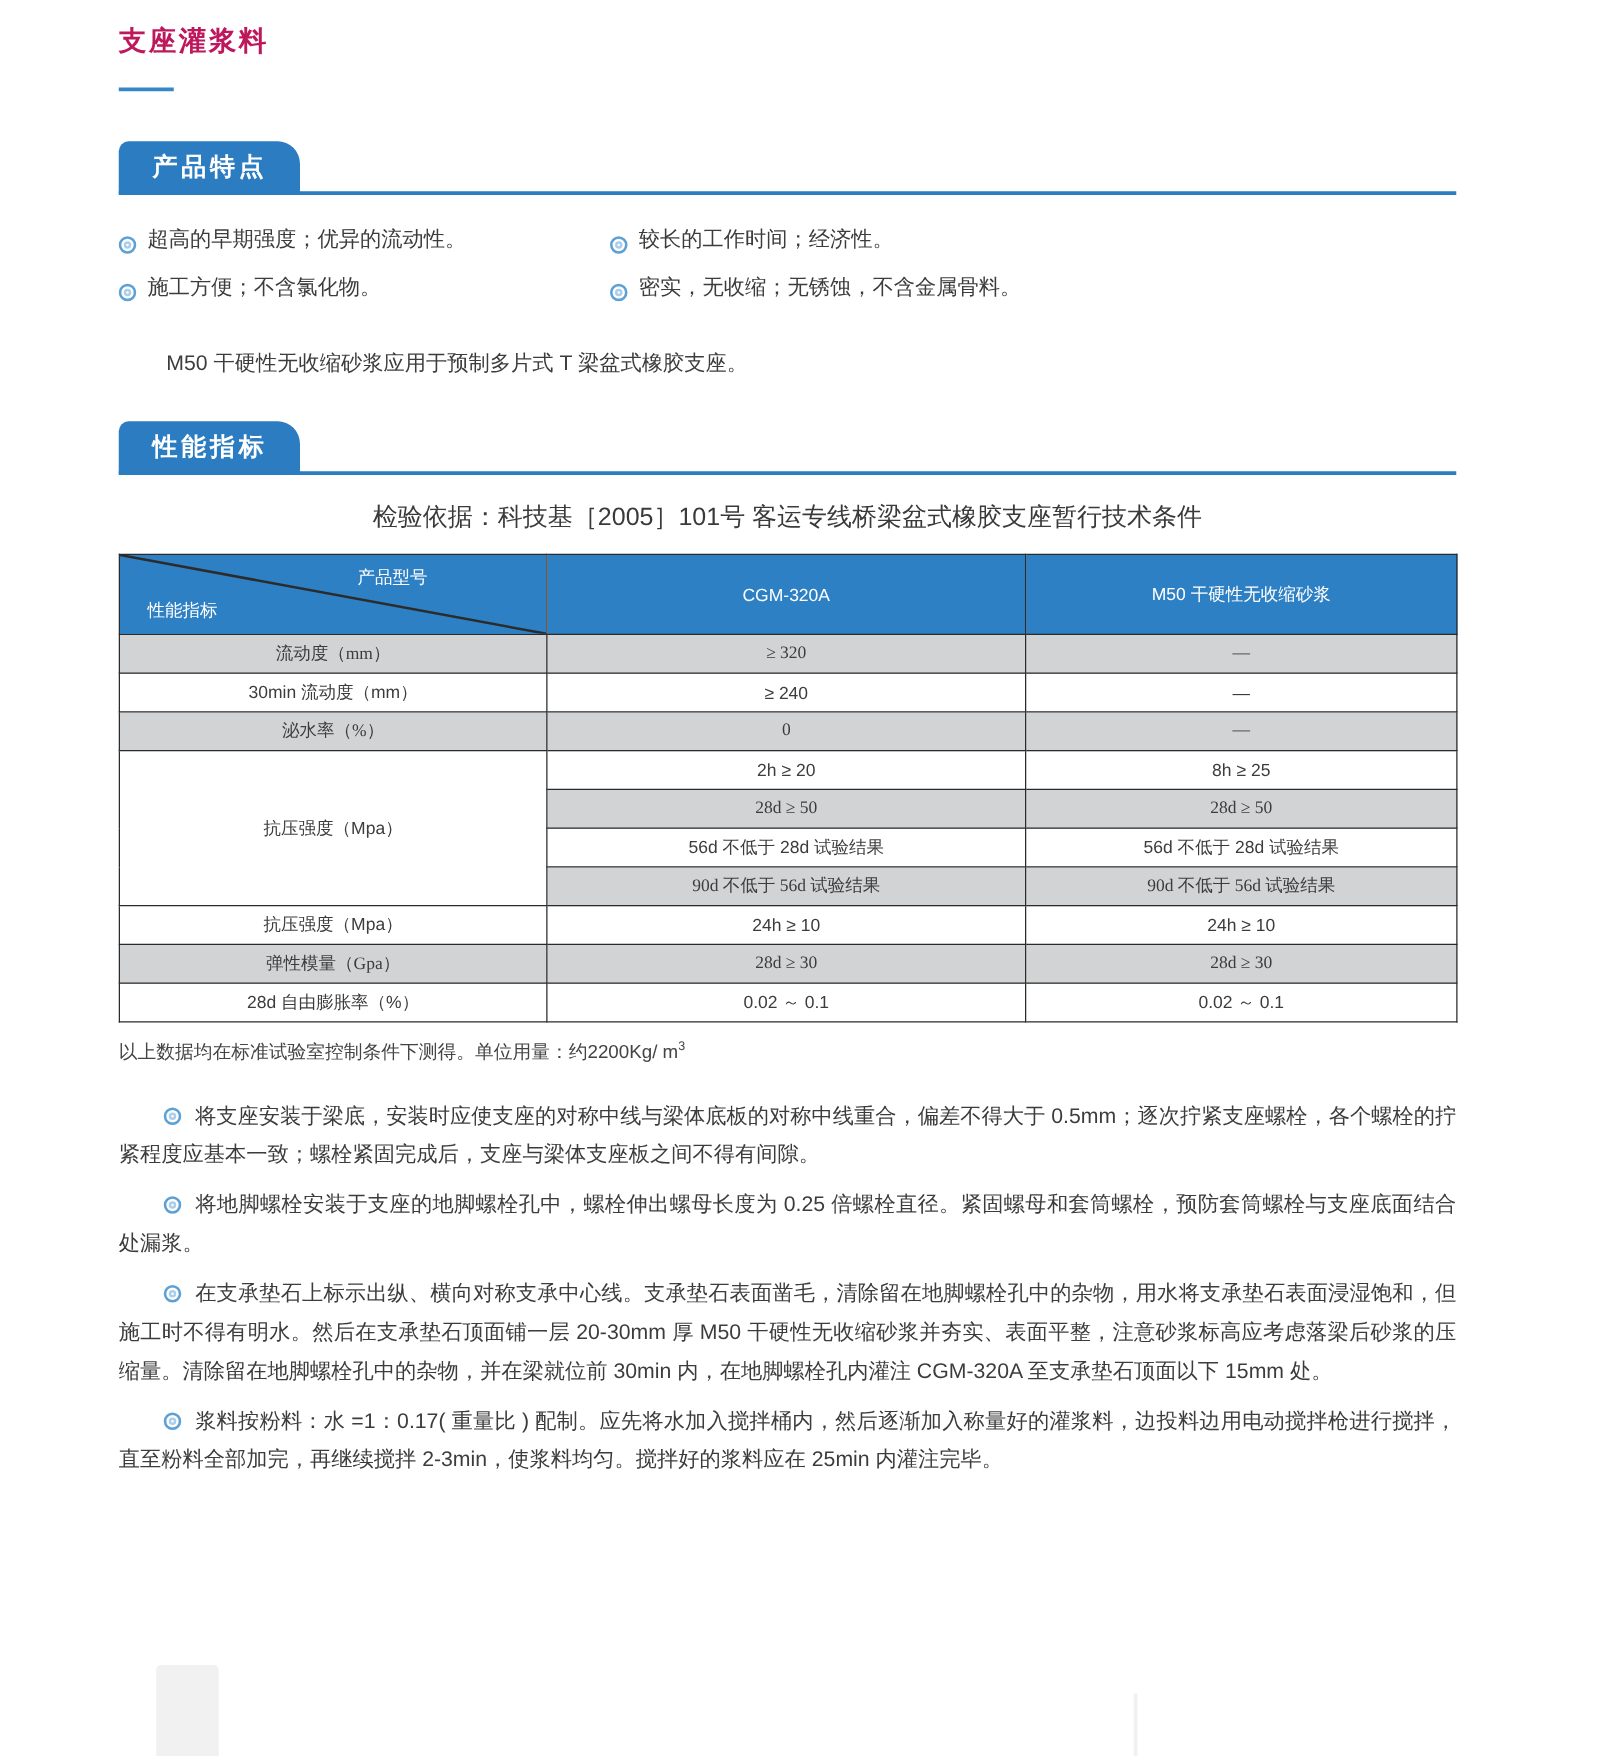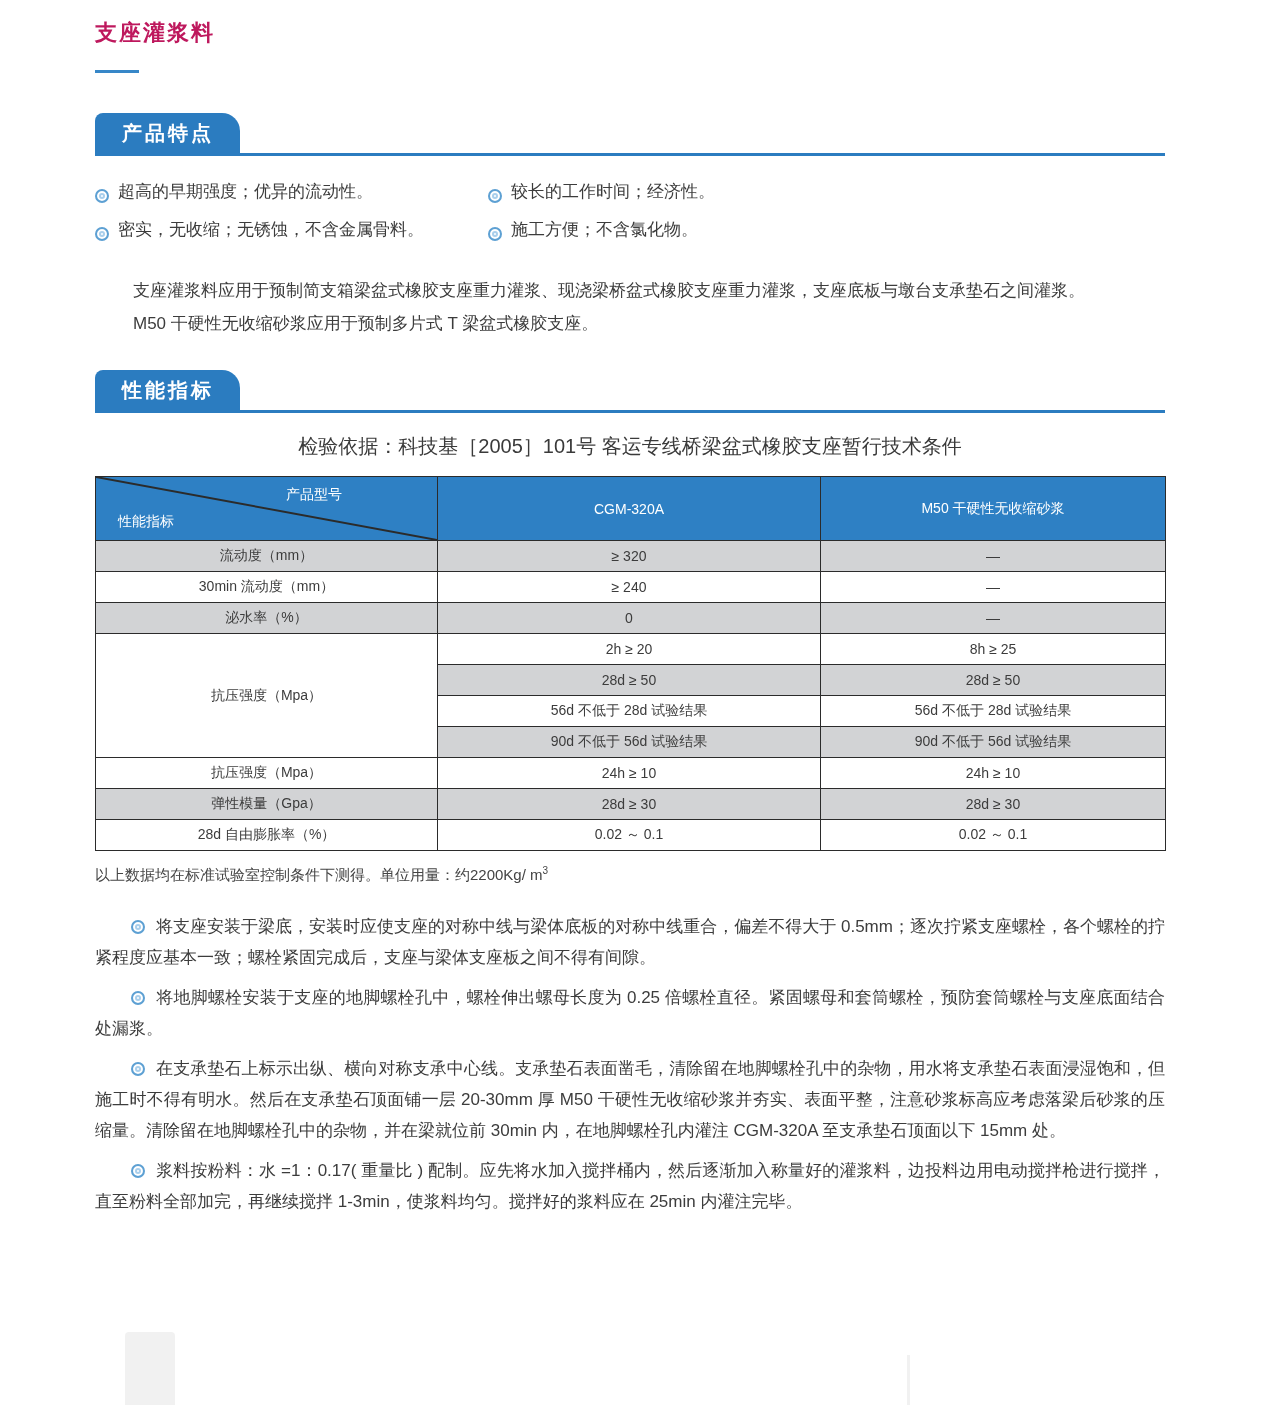--- a/index.html
+++ b/index.html
@@ -29,21 +29,21 @@
   
   .app-text { margin-top:24px; padding-left:38px; font-size:17px; line-height:32px; }
   .app-text p { margin-bottom:1px; }
 
   
   .basis { margin-top:20px; text-align:center; font-size:20px; color:#3a3a3a; }
   table.perf { border-collapse:collapse; margin-top:16px; width:1070px; table-layout:fixed;
     font-size:14px; text-align:center;border-radius:11px; }
   table.perf td, table.perf th { border:1.5px solid #2b2b2b; padding:0; height:31px; font-weight:normal; }
   table.perf tr.head th { background:#2e80c4; color:#ffffff; height:64px; }
-  table.perf tr.gray td { background:#d2d3d5; }
+  table.perf tr.gray td { background:#d2d3d5;font-family:Liberation Serif, serif; }
   td.span-label { background:#ffffff !important; }
   .diag-cell { position:relative; text-align:left; }
   .diag-cell svg { position:absolute; left:0; top:0; width:100%; height:100%; }
   .diag-top { position:absolute; top:9px; left:190px; }
   .diag-bottom { position:absolute; bottom:9px; left:22px; }
   .footnote { margin-top:14px; font-size:15px; color:#444; }
   .footnote sup { font-size:10px; }
 
   
   .proc-list { margin-top:22px; }
@@ -71,32 +71,31 @@
       <div class="feature-item">
         <span class="ring"></span>
         <span>超高的早期强度；优异的流动性。</span>
       </div>
       <div class="feature-item">
         <span class="ring"></span>
         <span>较长的工作时间；经济性。</span>
       </div>
       <div class="feature-item">
         <span class="ring"></span>
-        <span>密实，无收缩；无锈蚀，不含金属骨料。</span>
+        <span>施工方便；不含氯化物。</span>
       </div>
       <div class="feature-item">
         <span class="ring"></span>
-        <span>施工方便；不含氯化物。</span>
+        <span>密实，无收缩；无锈蚀，不含金属骨料。</span>
       </div>
     </div>
   </div>
 
   <div class="section">
     <div class="app-text">
-      <p>支座灌浆料应用于预制简支箱梁盆式橡胶支座重力灌浆、现浇梁桥盆式橡胶支座重力灌浆，支座底板与墩台支承垫石之间灌浆。</p>
       <p>M50 干硬性无收缩砂浆应用于预制多片式 T 梁盆式橡胶支座。</p>
     </div>
   </div>
 
   <div class="section" style="margin-top:30px;">
     <div class="sec-head">
       <div class="badge">性能指标</div>
       <div class="rule"></div>
     </div>
     <div class="basis">检验依据：科技基［2005］101号 客运专线桥梁盆式橡胶支座暂行技术条件</div>
@@ -172,21 +171,21 @@
     <div class="footnote">
       <span>以上数据均在标准试验室控制条件下测得。单位用量：约2200Kg/ m</span><sup>3</sup>
     </div>
   </div>
 
   <div class="section" style="margin-top:26px;">
     <div class="proc-list">
       <p><span class="ring"></span><span>将支座安装于梁底，安装时应使支座的对称中线与梁体底板的对称中线重合，偏差不得大于 0.5mm；逐次拧紧支座螺栓，各个螺栓的拧紧程度应基本一致；螺栓紧固完成后，支座与梁体支座板之间不得有间隙。</span></p>
       <p><span class="ring"></span><span>将地脚螺栓安装于支座的地脚螺栓孔中，螺栓伸出螺母长度为 0.25 倍螺栓直径。紧固螺母和套筒螺栓，预防套筒螺栓与支座底面结合处漏浆。</span></p>
       <p><span class="ring"></span><span>在支承垫石上标示出纵、横向对称支承中心线。支承垫石表面凿毛，清除留在地脚螺栓孔中的杂物，用水将支承垫石表面浸湿饱和，但施工时不得有明水。然后在支承垫石顶面铺一层 20-30mm 厚 M50 干硬性无收缩砂浆并夯实、表面平整，注意砂浆标高应考虑落梁后砂浆的压缩量。清除留在地脚螺栓孔中的杂物，并在梁就位前 30min 内，在地脚螺栓孔内灌注 CGM-320A 至支承垫石顶面以下 15mm 处。</span></p>
-      <p><span class="ring"></span><span>浆料按粉料：水 =1：0.17( 重量比 ) 配制。应先将水加入搅拌桶内，然后逐渐加入称量好的灌浆料，边投料边用电动搅拌枪进行搅拌，直至粉料全部加完，再继续搅拌 1-3min，使浆料均匀。搅拌好的浆料应在 25min 内灌注完毕。</span></p>
+      <p><span class="ring"></span><span>浆料按粉料：水 =1：0.17( 重量比 ) 配制。应先将水加入搅拌桶内，然后逐渐加入称量好的灌浆料，边投料边用电动搅拌枪进行搅拌，直至粉料全部加完，再继续搅拌 2-3min，使浆料均匀。搅拌好的浆料应在 25min 内灌注完毕。</span></p>
       <p></p>
     </div>
   </div>
 
   <div class="watermark wm1"></div>
   <div class="watermark wm2"></div>
 
 </div>
 
 </body></html>

